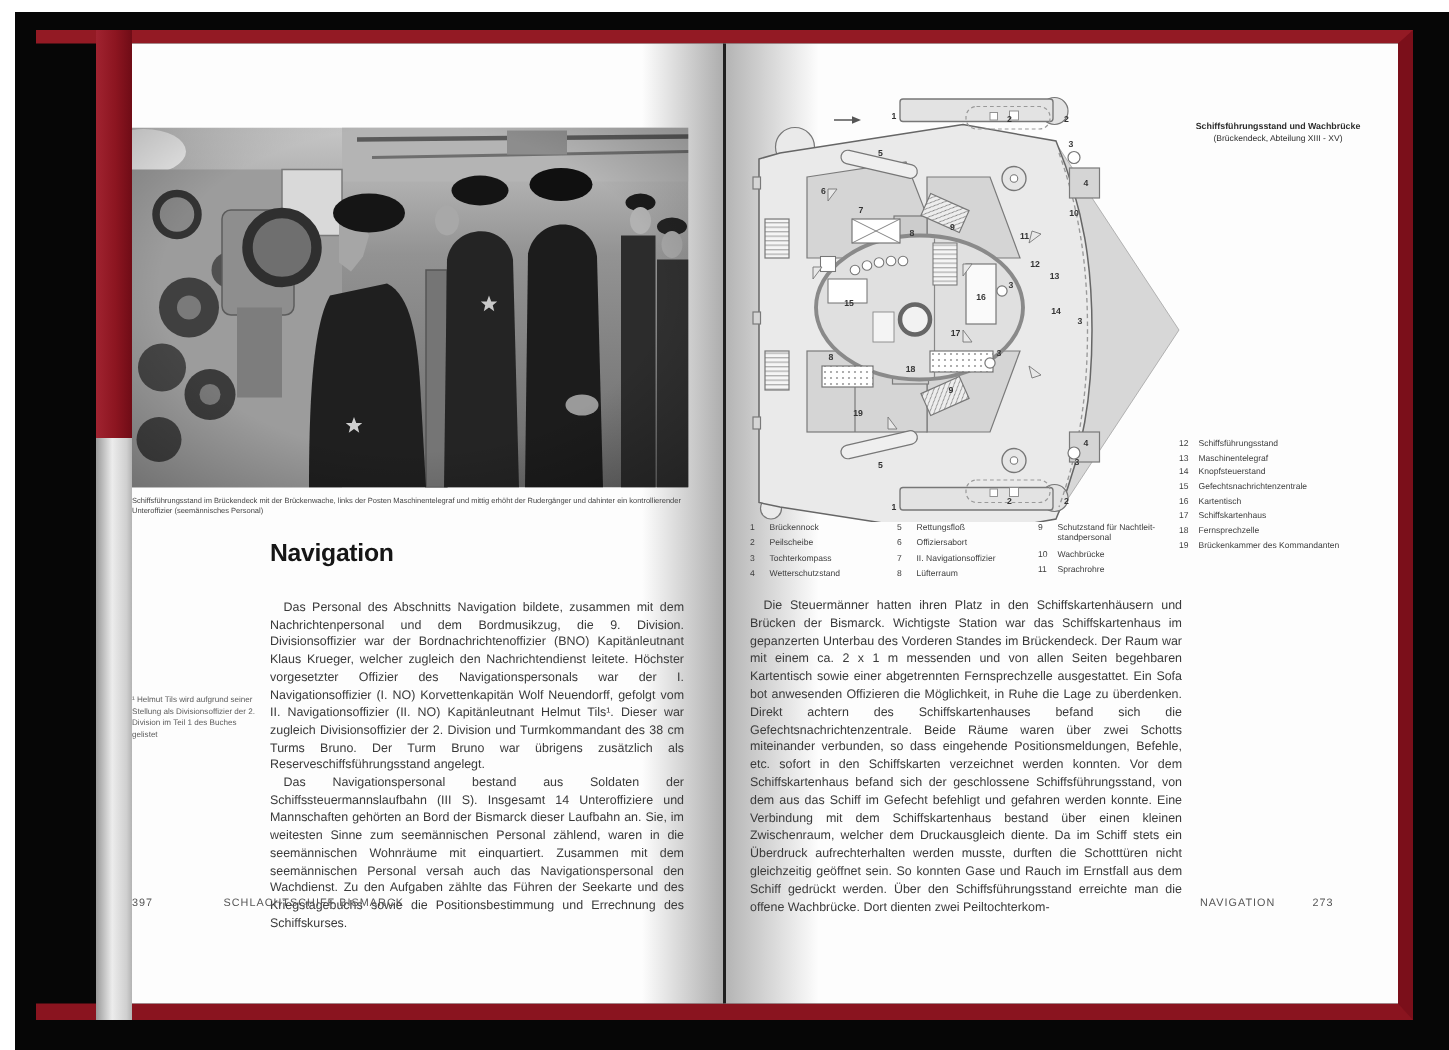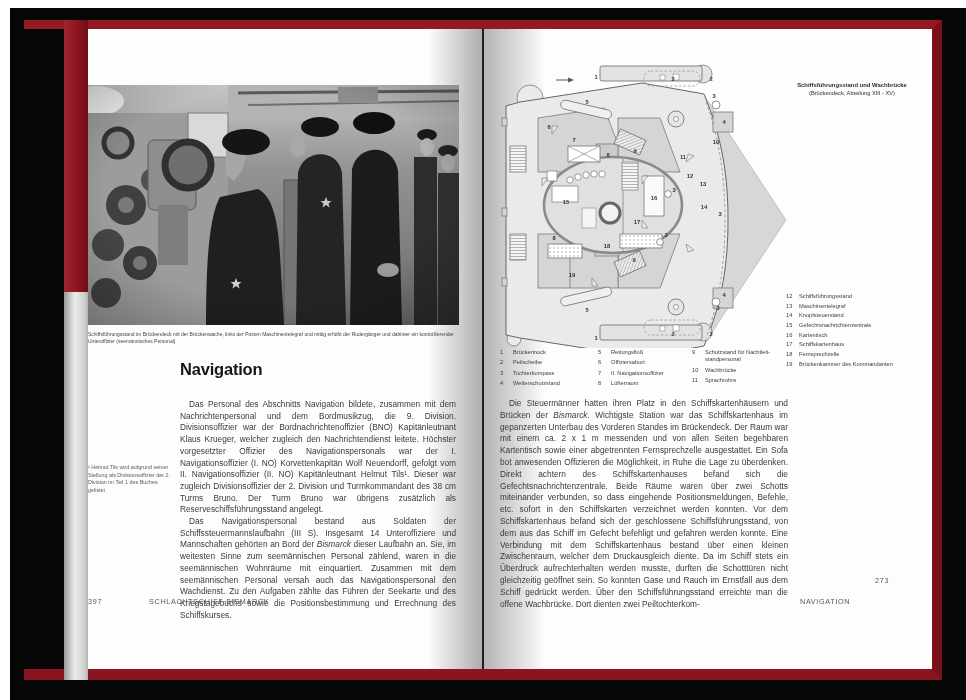--- a/index.html
+++ b/index.html
@@ -29,39 +29,39 @@
   #caption{left:88px;top:331px;width:374px;font-size:5px;line-height:7px;color:#454545;}
   #heading{left:180px;top:360px;font-size:16.5px;font-weight:700;color:#161616;letter-spacing:-0.2px;}
   #body-left{left:180px;top:399px;width:276px;font-size:8.3px;line-height:11.7px;
     text-align:justify;color:#3a3a3a;}
   #body-left p{margin:0;text-indent:9px;}
   #footnote{left:88px;top:464px;width:82px;font-size:5.4px;line-height:7.6px;color:#5c5c5c;}
   .footer{font-size:7.2px;letter-spacing:0.7px;color:#555;}
   #footer-left-num{left:88px;top:597px;}
   #footer-left-title{left:113px;top:597px;padding-left:36px;}
   #footer-right-title{left:800px;top:597px;}
-  #footer-right-num{left:863px;top:576px;padding-left:12px;}
+  #footer-right-num{left:863px;top:597px;padding-left:12px;}
 
   
   #plan{left:492px;top:58px;width:300px;height:290px;}
   #plan-title{left:772px;top:81px;width:160px;text-align:center;color:#2e2e2e;}
   #plan-title .t1{font-size:5.9px;font-weight:700;line-height:8px;}
   #plan-title .t2{font-size:5.7px;line-height:8px;}
   .legend{color:#3e3e3e;font-size:5.7px;}
   .lg-item{position:relative;padding-left:13px;line-height:7.3px;margin-bottom:2.4px;}
   .lg-item .lg-n{position:absolute;left:0;top:0;width:11px;}
   #legend-side{left:786px;top:293px;width:120px;}
   #legend-b1{left:500px;top:349px;width:92px;}
   #legend-b2{left:598px;top:349px;width:92px;}
   #legend-b3{left:692px;top:349px;width:100px;}
   #legend-b1 .lg-item,#legend-b2 .lg-item,#legend-b3 .lg-item{line-height:7.3px;margin-bottom:3.1px;}
   #body-right{left:500px;top:398px;width:288px;font-size:8.3px;line-height:11.8px;
     text-align:justify;color:#3a3a3a;}
   #body-right p{margin:0;text-indent:9px;}
-  .it{font-style:italic;}
+  .it{}
   svg text{font-family:"Liberation Sans",sans-serif;}
 </style>
 </head>
 <body>
 
 <div id="stage">
   <div class="abs" id="backdrop"></div>
   <div class="abs" id="cover-frame"></div>
   <div class="abs" id="cover-left-band"></div>
   <div class="abs" id="page-edges"></div>

